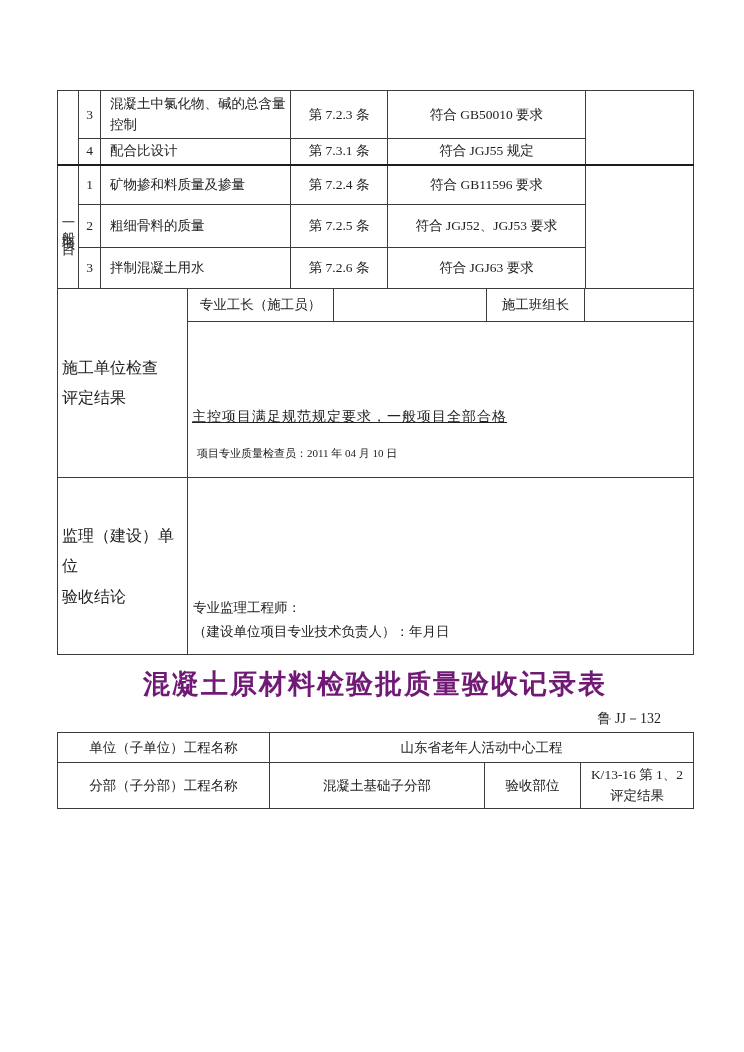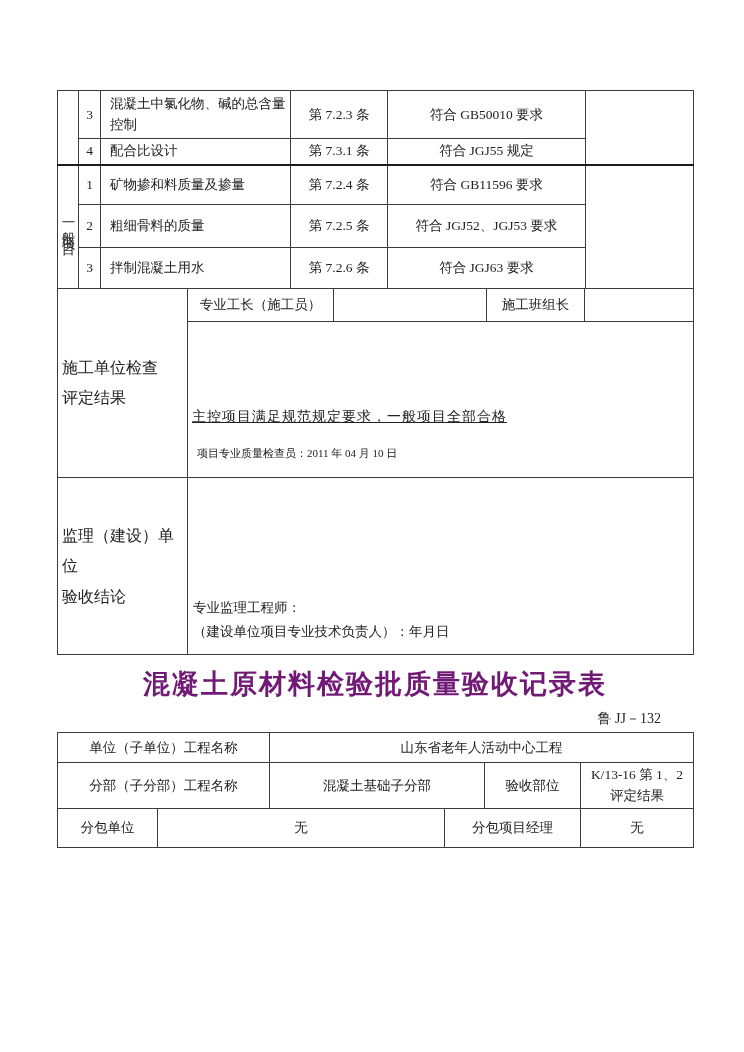--- a/index.html
+++ b/index.html
@@ -169,22 +169,16 @@
     </tr>
     <tr style="height:45px">
       <td colspan="2" class="c">分部（子分部）工程名称</td>
       <td colspan="2" class="c">混凝土基础子分部</td>
       <td class="c">验收部位</td>
       <td class="c two-line">
         <div>K/13-16 第 1、2</div>
         <div>评定结果</div>
       </td>
     </tr>
-    <tr style="height:39px">
-      <td class="c">分包单位</td>
-      <td colspan="2" class="c">无</td>
-      <td colspan="2" class="c">分包项目经理</td>
-      <td class="c">无</td>
-    </tr>
   </tbody>
     </table>
 
 </div>
 
 </body></html>

